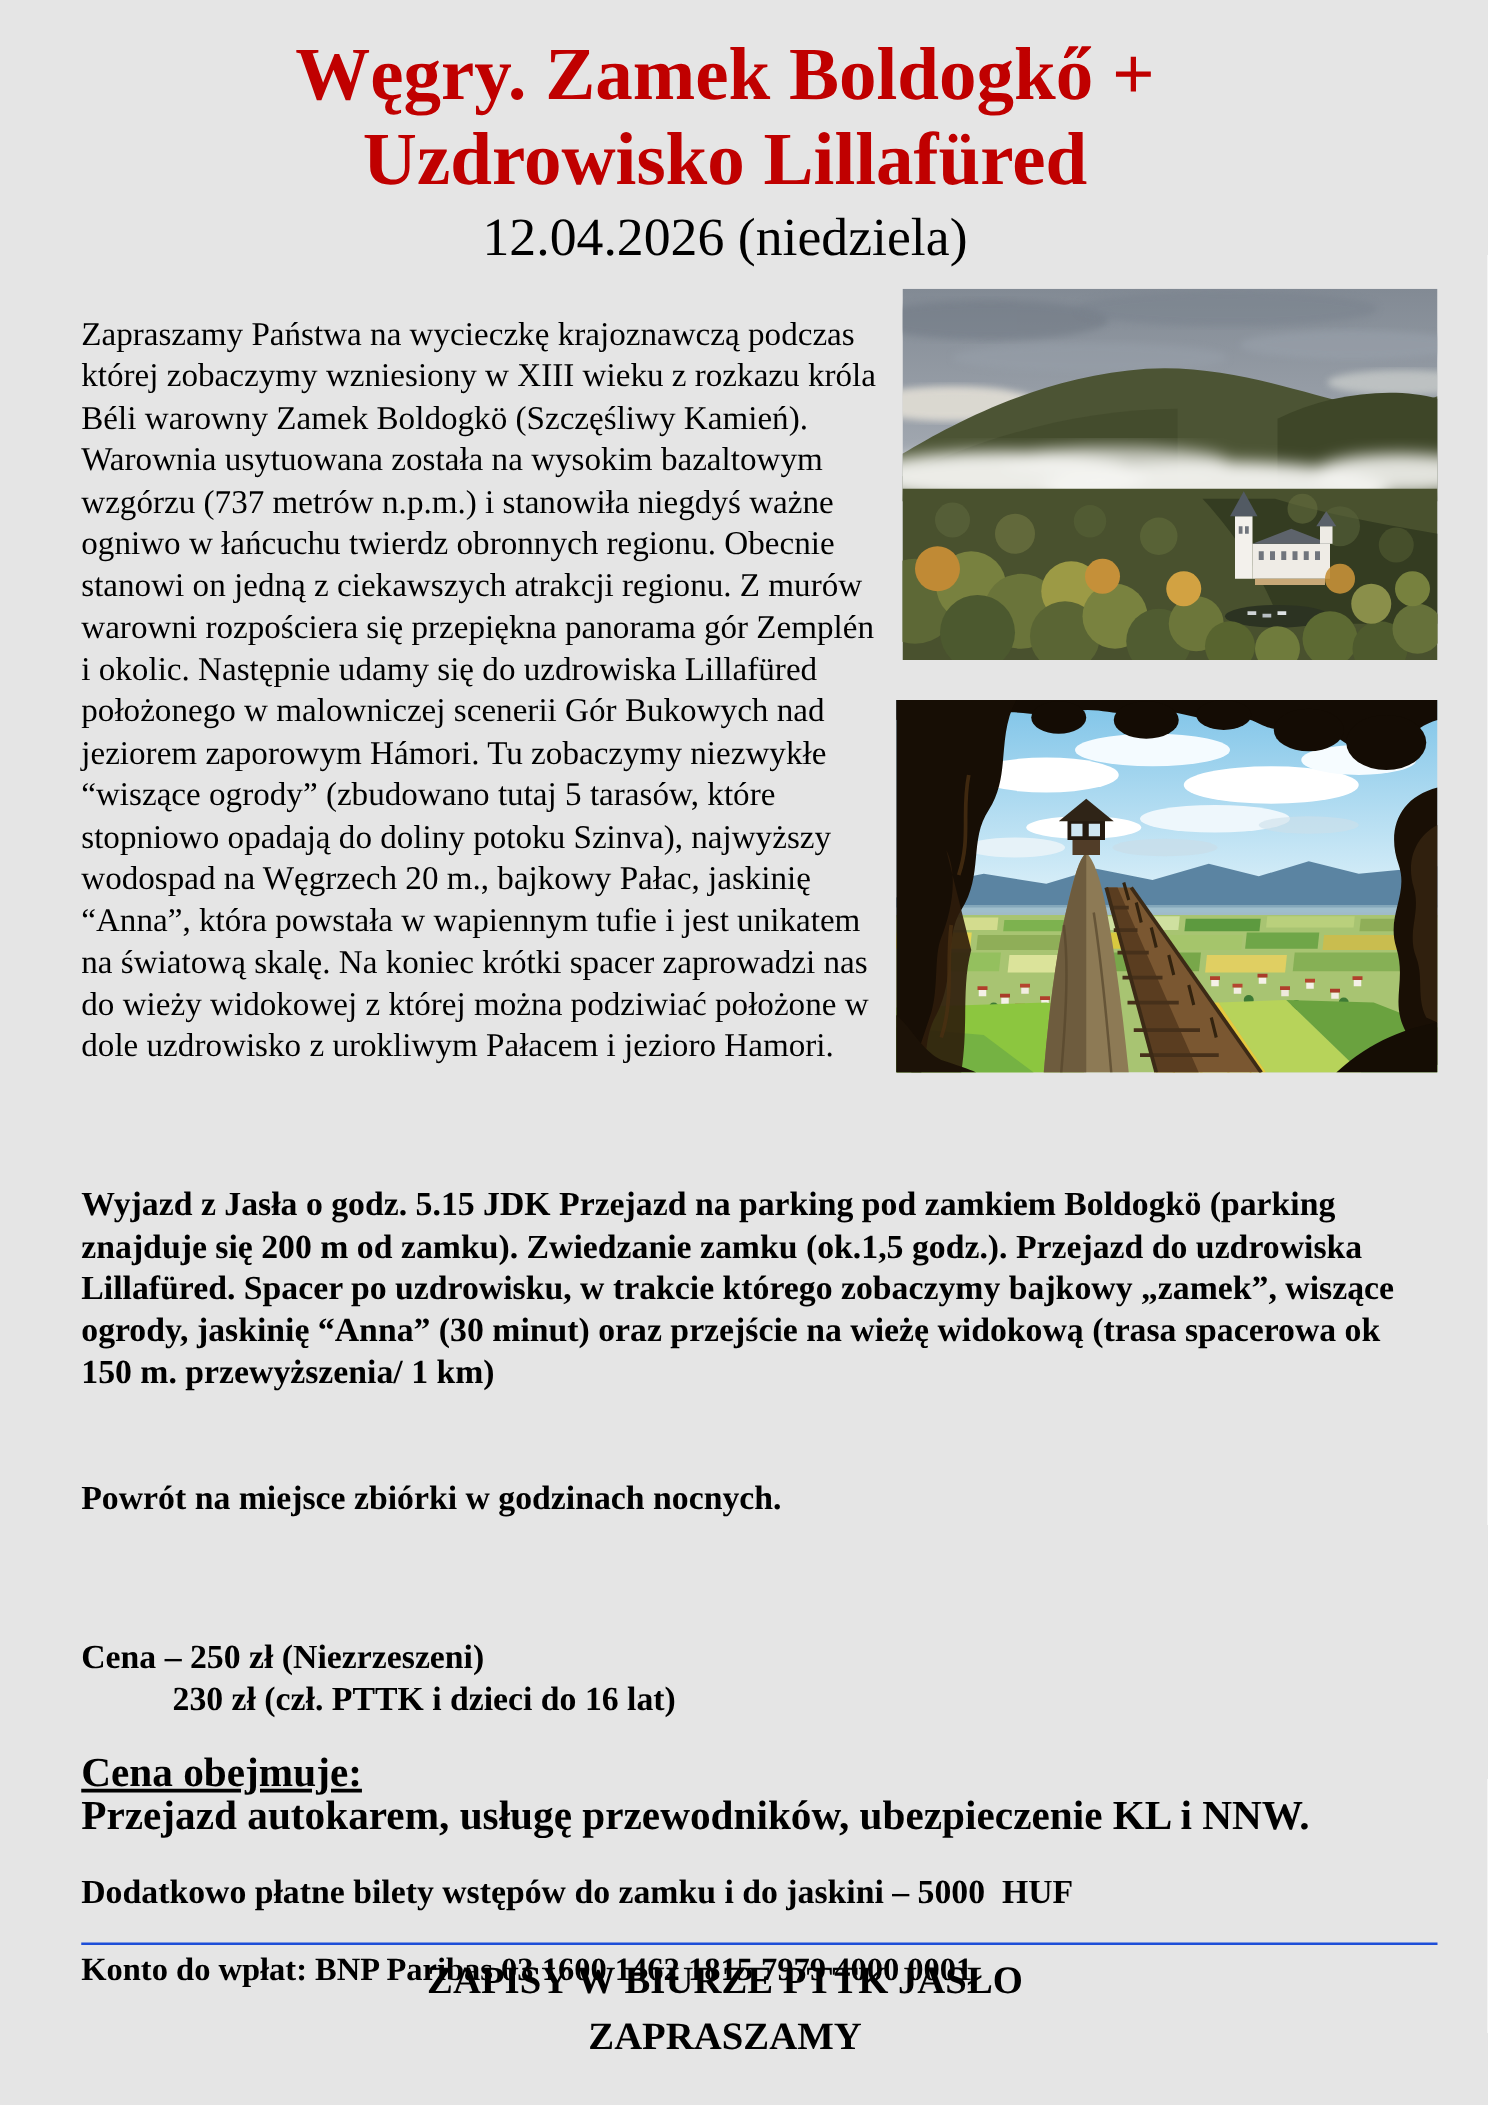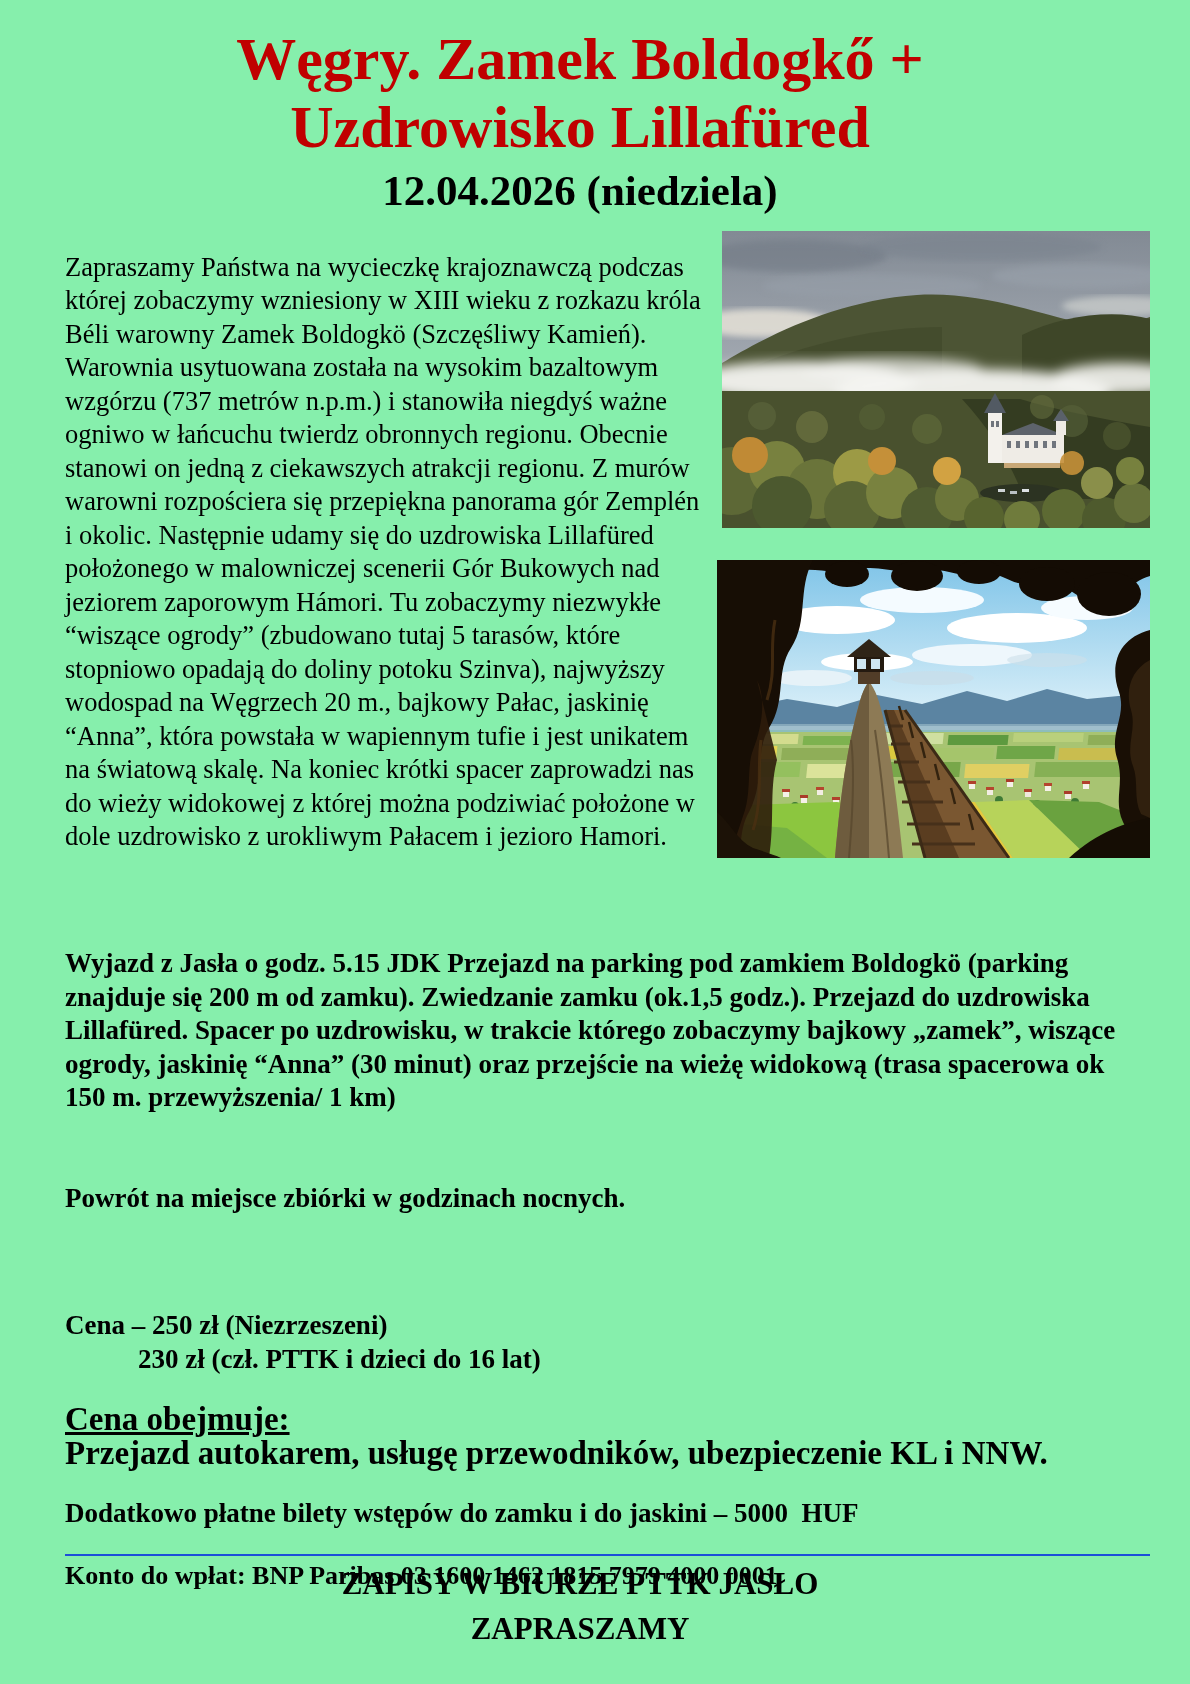--- a/index.html
+++ b/index.html
@@ -1,35 +1,35 @@
 <!DOCTYPE html>
 <html><head>
 <meta charset="utf-8">
 <style>
   html,body { margin:0; padding:0; background:#ffffff; }
   .page {
     position:relative;
     width:1190px; height:1684px;
-    background:#86efac;
+    background:#e5e5e5;
     font-family:"Liberation Serif", serif;
     color:#000;
     box-sizing:border-box;
     padding:26px 40px 0 65px;
     overflow:hidden;
   }
   .title {
     margin:0; padding-right:55px;
     text-align:center;
     color:#C00000;
     font-size:60px; line-height:1.13; font-weight:bold;
   }
   .date-line {
     padding-right:55px;
     text-align:center;
-    font-size:43px; font-weight:bold;
+    font-size:43px; font-weight:normal;
     margin-top:4px;
   }
   .intro {
     margin-top:36px;
     font-size:26.5px; line-height:33.5px;
     white-space:pre-wrap;
   }
   .photo-float-1 {
     float:right; width:428px; height:297px;
     margin:-20px 0 8px 14px;

